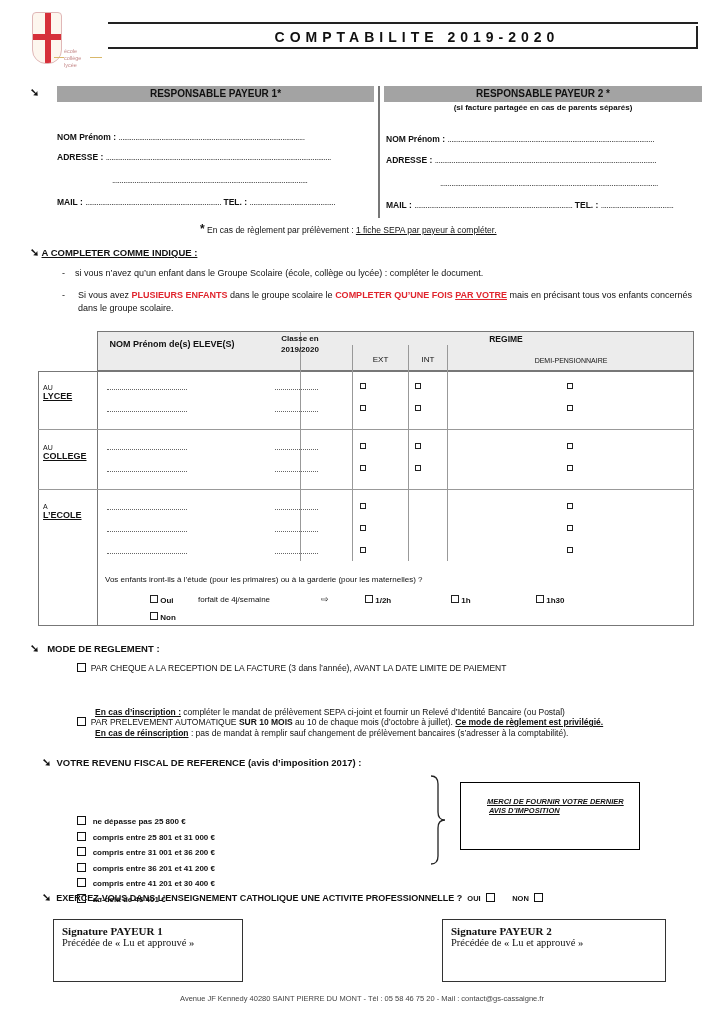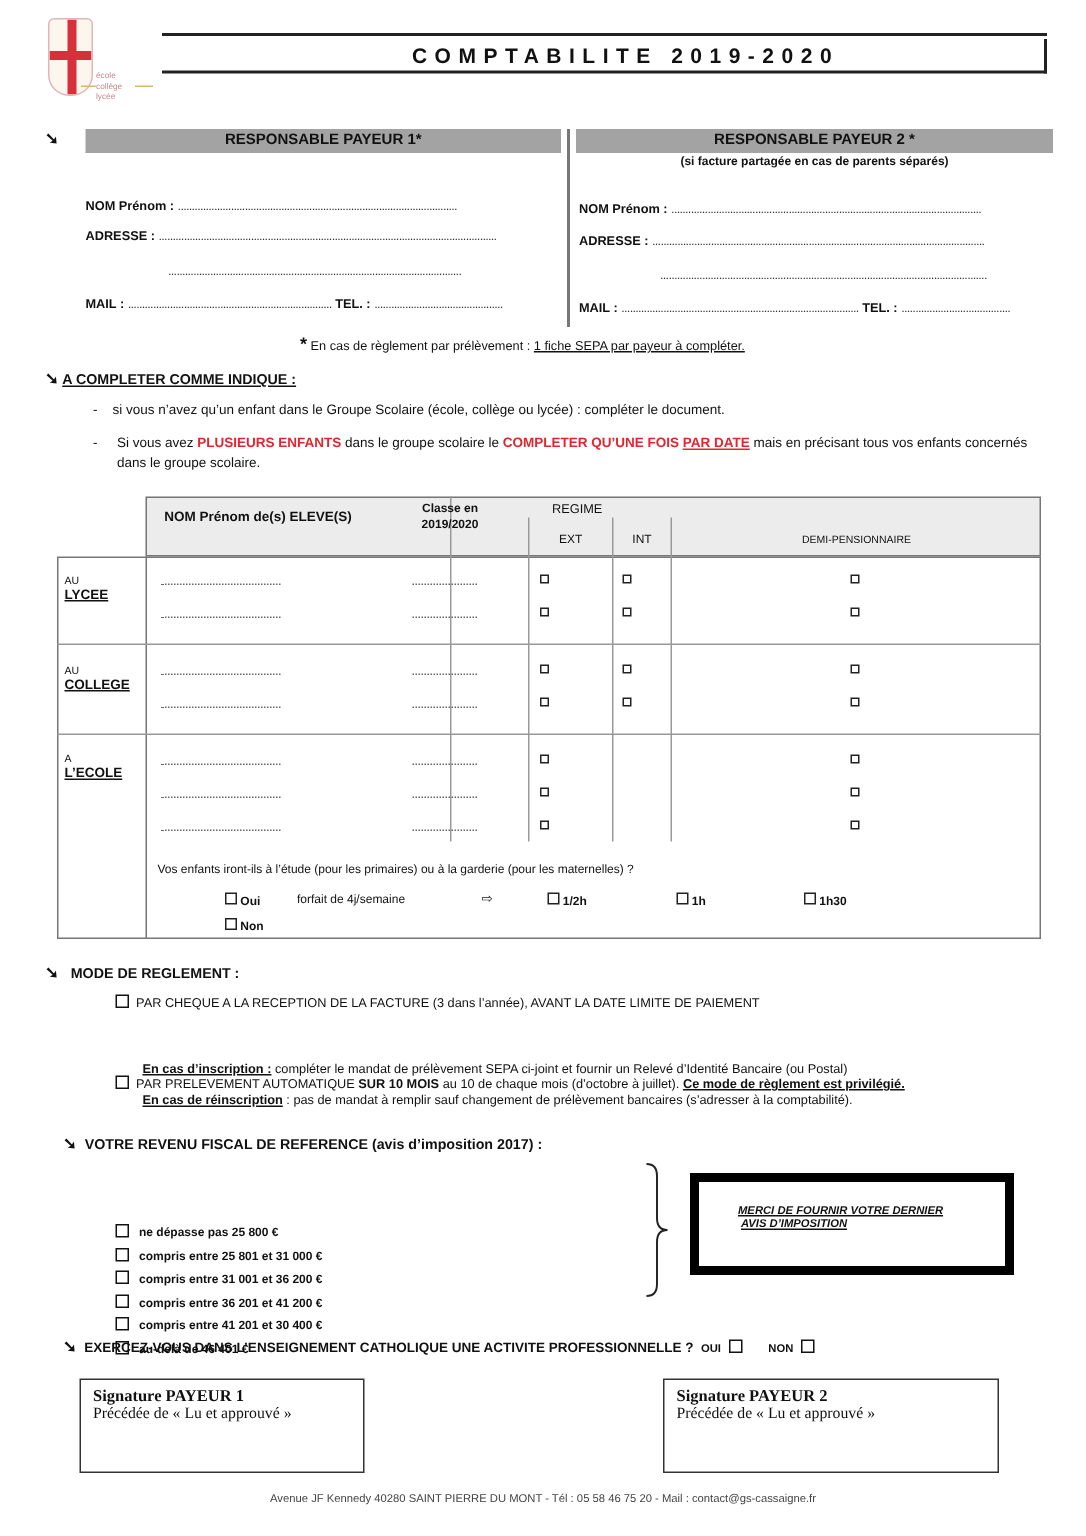--- a/index.html
+++ b/index.html
@@ -75,40 +75,40 @@
 <div class="abs" style="left:200px;top:222px;font-size:8.5px;white-space:nowrap;">
   <b style="font-size:12px;">*</b> <span>En cas de  règlement par prélèvement :</span> <span class="u">1 fiche SEPA par payeur à compléter.</span>
 </div>
 
 <div class="abs section-title" style="left:30px;top:246px;">
   <span class="arrow">➘</span> <span class="u">A COMPLETER COMME INDIQUE :</span>
 </div>
 <div class="abs bullet-text" style="left:62px;top:267px;">-&nbsp;&nbsp;&nbsp;&nbsp;<span>si vous n’avez qu’un enfant dans le Groupe Scolaire (école, collège ou lycée) : compléter le document.</span></div>
 <div class="abs bullet-text" style="left:62px;top:289px;width:640px;">
   <span style="position:absolute;left:0;">-</span>
-  <div style="padding-left:16px;"><span>Si vous avez </span><span class="red">PLUSIEURS ENFANTS</span><span> dans le groupe scolaire le </span><span class="red">COMPLETER QU’UNE FOIS </span><span class="red u">PAR DATE</span><span> mais en précisant tous vos enfants concernés dans le groupe scolaire.</span></div>
+  <div style="padding-left:16px;"><span>Si vous avez </span><span class="red">PLUSIEURS ENFANTS</span><span> dans le groupe scolaire le </span><span class="red">COMPLETER QU’UNE FOIS </span><span class="red u">PAR VOTRE</span><span> mais en précisant tous vos enfants concernés dans le groupe scolaire.</span></div>
 </div>
 
 <div class="abs" style="left:38px;top:331px;width:656px;height:295px;">
 
   <div class="abs" style="left:59px;top:0;width:597px;height:40px;background:#ececec;border:1px solid #777;"></div>
   <div class="abs" style="left:0;top:40px;width:656px;height:255px;border:1px solid #777;"></div>
 
   <div class="abs" style="left:59px;top:40px;width:1px;height:255px;background:#777;"></div>
   <div class="abs" style="left:262px;top:0;width:1px;height:230px;background:#999;"></div>
   <div class="abs" style="left:314px;top:14px;width:1px;height:216px;background:#999;"></div>
   <div class="abs" style="left:370px;top:14px;width:1px;height:216px;background:#999;"></div>
   <div class="abs" style="left:409px;top:14px;width:1px;height:216px;background:#999;"></div>
 
   <div class="abs" style="left:0;top:98px;width:656px;height:1px;background:#999;"></div>
   <div class="abs" style="left:0;top:158px;width:656px;height:1px;background:#999;"></div>
 
   <div class="abs" style="left:59px;top:8px;width:150px;text-align:center;font-weight:bold;font-size:9px;line-height:11px;">NOM Prénom de(s) ELEVE(S)</div>
   <div class="abs" style="left:232px;top:2px;width:60px;text-align:center;font-weight:bold;font-size:8px;line-height:11px;">Classe en 2019/2020</div>
-  <div class="abs" style="left:330px;top:3px;width:340px;font-weight:normal;font-size:8.5px;">REGIME</div>
+  <div class="abs" style="left:298px;top:3px;width:340px;text-align:center;font-weight:bold;font-size:8.5px;">REGIME</div>
   <div class="abs" style="left:315px;top:24px;width:55px;text-align:center;font-size:8px;">EXT</div>
   <div class="abs" style="left:371px;top:24px;width:38px;text-align:center;font-size:8px;">INT</div>
   <div class="abs" style="left:410px;top:26px;width:246px;text-align:center;font-size:7px;">DEMI-PENSIONNAIRE</div>
 
   <div class="abs" style="left:5px;top:53px;font-size:7px;">
       <div>AU</div>
       <div class="u" style="font-weight:bold;font-size:9px;">LYCEE</div>
     </div>
   <div class="abs" style="left:5px;top:113px;font-size:7px;">
       <div>AU</div>
@@ -189,21 +189,21 @@
     <div style="font-size: 8px; font-weight: bold; height: 15.5px; white-space: nowrap;"><span class="cb-lg"></span>&nbsp;&nbsp;&nbsp;<span>ne dépasse pas 25 800 €</span></div>
     <div style="font-size: 8px; font-weight: bold; height: 15.5px; white-space: nowrap;"><span class="cb-lg"></span>&nbsp;&nbsp;&nbsp;<span>compris entre  25 801 et 31 000 €</span></div>
     <div style="font-size: 8px; font-weight: bold; height: 15.5px; white-space: nowrap;"><span class="cb-lg"></span>&nbsp;&nbsp;&nbsp;<span>compris entre  31 001 et 36 200 €</span></div>
     <div style="font-size: 8px; font-weight: bold; height: 15.5px; white-space: nowrap;"><span class="cb-lg"></span>&nbsp;&nbsp;&nbsp;<span>compris entre  36 201 et 41 200 €</span></div>
     <div style="font-size: 8px; font-weight: bold; height: 15.5px; white-space: nowrap;"><span class="cb-lg"></span>&nbsp;&nbsp;&nbsp;<span>compris entre  41 201 et 30 400 €</span></div>
     <div style="font-size: 8px; font-weight: bold; height: 15.5px; white-space: nowrap;"><span class="cb-lg"></span>&nbsp;&nbsp;&nbsp;<span>au-delà de 46 401 €</span></div>
   </div>
 <svg class="abs" style="left:428px;top:774px;" width="20" height="92">
   <path d="M3,2 Q10,2 10,10 L10,38 Q10,46 17,46 Q10,46 10,54 L10,82 Q10,90 3,90" fill="none" stroke="#222" stroke-width="1.3"></path>
 </svg>
-<div class="abs" style="left:460px;top:782px;width:216px;height:68px;border:6px solid #000000;padding:14px 0 0 26px;font-size:7.5px;font-weight:bold;font-style:italic;">
+<div class="abs" style="left:460px;top:782px;width:180px;height:68px;border:1px solid #000000;padding:14px 0 0 26px;font-size:7.5px;font-weight:bold;font-style:italic;">
   <div class="u">MERCI DE FOURNIR VOTRE DERNIER</div>
   <div class="u" style="padding-left:2px;">AVIS D’IMPOSITION</div>
 </div>
 
 <div class="abs section-title" style="left:42px;top:891px;font-size:9px;white-space:nowrap;">
   <span class="arrow">➘</span>&nbsp;&nbsp;<span>EXERCEZ-VOUS DANS L’ENSEIGNEMENT CATHOLIQUE UNE ACTIVITE PROFESSIONNELLE ?</span>
   &nbsp;<span style="font-size:7.5px;">OUI</span>&nbsp;&nbsp;<span class="cb-lg"></span>
   &nbsp;&nbsp;&nbsp;&nbsp;&nbsp;&nbsp;<span style="font-size:7.5px;">NON</span>&nbsp;&nbsp;<span class="cb-lg"></span>
 </div>
 

